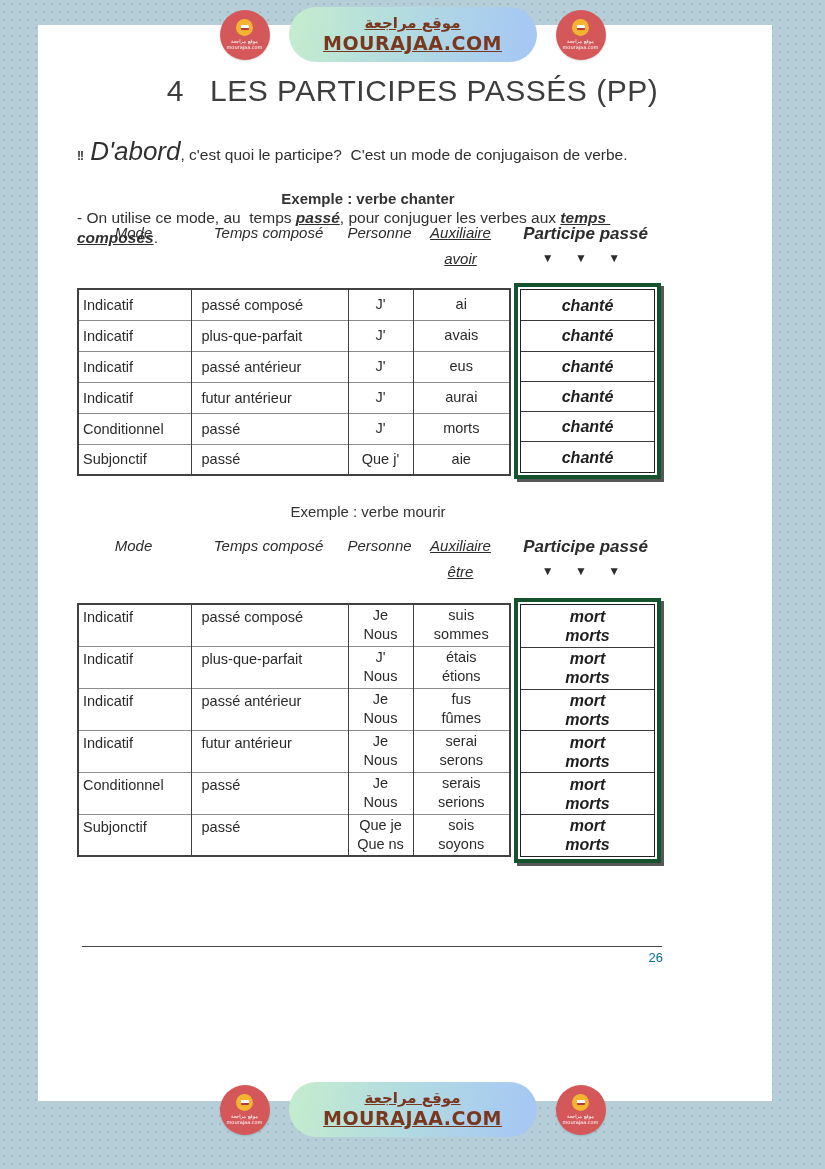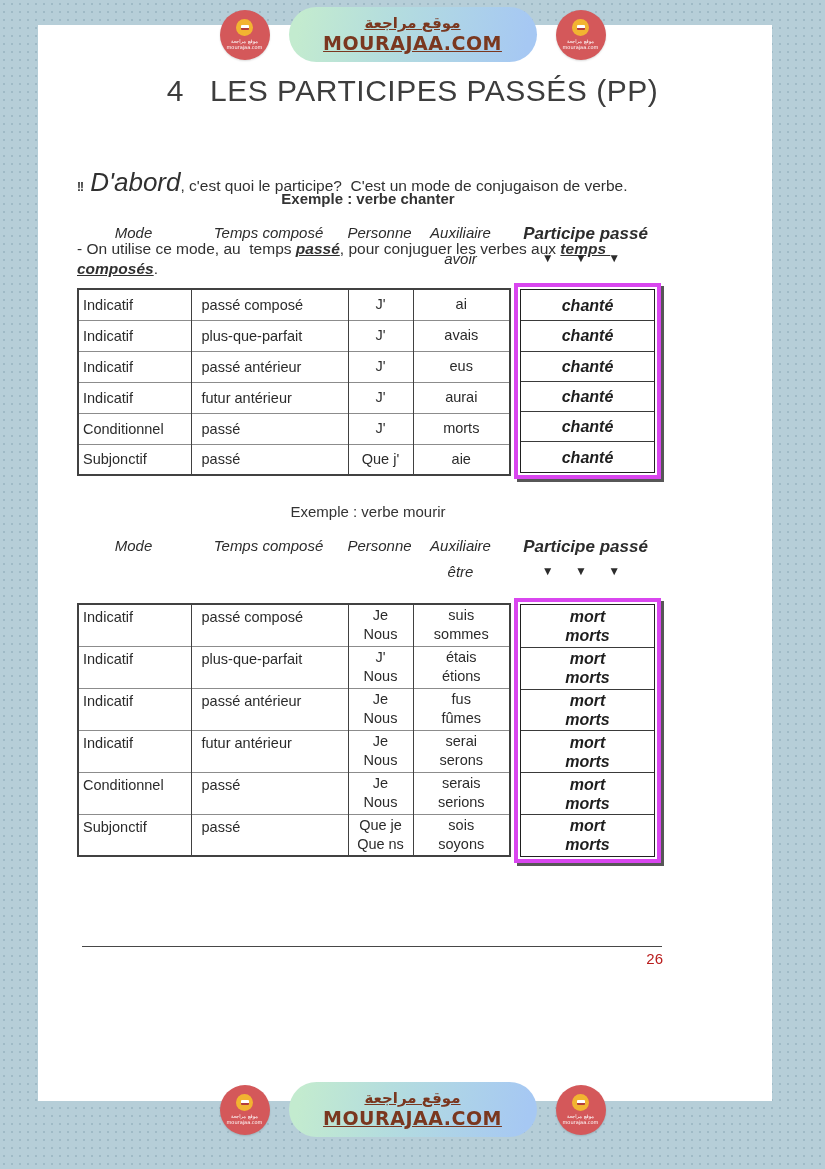--- a/index.html
+++ b/index.html
@@ -37,37 +37,37 @@
   .pill .ar { font-family:"DejaVu Sans", sans-serif; font-weight:bold;
     font-size:15px; line-height:18px; color:#7a371f; text-decoration:underline; }
   .pill .dom { font-family:"DejaVu Sans", sans-serif; font-weight:bold;
     font-size:19px; line-height:23px; color:#7a371f; text-decoration:underline;
     letter-spacing:.5px; }
   
   .doc-title { position:absolute; top:74px; left:0; width:100%;
     text-align:center; font-size:30px; letter-spacing:.5px; color:#3d3d3d;
     white-space:nowrap; }
   .doc-title .num { margin-right:26px; }
-  .intro { position:absolute; left:77px; top:131px; width:600px;
+  .intro { position:absolute; left:77px; top:100px; width:600px;
     font-size:15.5px; color:#303030; white-space:pre-wrap; }
   .intro-line1 { line-height:30px; }
   .intro-line1 .marks { font-size:12px; font-weight:bold; letter-spacing:-1px; }
   .intro-line1 .lead { font-size:26px; font-style:italic; }
   .intro-line2 { line-height:20px; margin-top:1px; }
   .em { font-weight:bold; font-style:italic; text-decoration:underline; }
   .caption { position:absolute; left:77px; width:582px; text-align:center;
     font-size:15px; color:#333; }
   .cap1 { top:190px;font-weight:bold; } .cap2 { top:503px; }
   
   .head-row { position:absolute; left:77px; width:585px; display:flex;
     font-style:italic; font-size:15px; color:#2c2c2c; }
   .hr1 { top:224px; } .hr2 { top:537px; }
   .hc { display:flex; flex-direction:column; align-items:center; }
   .hc1 { width:113px; } .hc2 { width:157px; } .hc3 { width:65px; }
-  .hc4 { width:97px; } .hc5 { width:153px; }
+  .hc4 { width:97px;text-decoration:underline; } .hc5 { width:153px; }
   .hc .line2 { margin-top:9px; }
   .pp-head { font-weight:bold; font-size:17px; }
   .arrows { font-style:normal; font-size:12px; letter-spacing:9px;
     margin-top:7px; color:#2c2c2c; }
   
   .tbl-region { position:absolute; left:77px; display:flex; align-items:flex-start; }
   .tr1 { top:288px; } .tr2 { top:603px; }
   table.grid { border-collapse:collapse; table-layout:fixed; width:432px;
     border:2px solid #414141; }
   table.grid td { border-left:1px solid #414141; border-top:1.5px solid #8c8c8c;
@@ -76,34 +76,34 @@
   table.grid td:first-child { border-left:none; }
   .t1 td { height:31px; }
   .t2 td { height:42px; }
   .c-mode  { width:113px; text-align:left; padding-left:4px; }
   .c-temps { width:157px; text-align:left; padding-left:10px; }
   .c-pers  { width:65px;  text-align:center; white-space:pre-line; line-height:19px; }
   .c-aux   { width:97px;  text-align:center; white-space:pre-line; line-height:19px; }
   .t2 .c-mode, .t2 .c-temps { vertical-align:top; padding-top:4px; }
   
   .pp-box { margin-left:3px; margin-top:-5px; background:#fff;
-    border:4px solid #d946ef; padding:2px; box-shadow:3px 3px 0 #575757; }
+    border:4px solid #14532d; padding:2px; box-shadow:3px 3px 0 #575757; }
   .pp-inner { border:1px solid #1f1f1f; }
   .pp-cell { width:133px; display:flex; align-items:center; justify-content:center;
     font-weight:bold; font-style:italic; font-size:16px; color:#1e1e1e;
     border-top:1px solid #3a3a3a; white-space:pre-line; text-align:center;
     line-height:19px; }
   .pp-inner .pp-cell:first-child { border-top:none; }
   .pp1 .pp-cell { height:30.3px; }
   .pp2 .pp-cell { height:41.8px; }
   
   .foot-rule { position:absolute; left:82px; top:946px; width:580px;
     border-top:1.6px solid #474747; }
   .page-num { position:absolute; left:77px; top:950px; width:586px;
-    text-align:right; font-size:15px; color:#b91c1c; }
+    text-align:right; font-size:13px; color:#0369a1; }
 </style>
 </head>
 <body>
 
 <div class="page"></div>
 
 <div class="badge top">
   <div class="logo-circle">
     <div class="logo-yellow">
         <div class="logo-book"></div>

